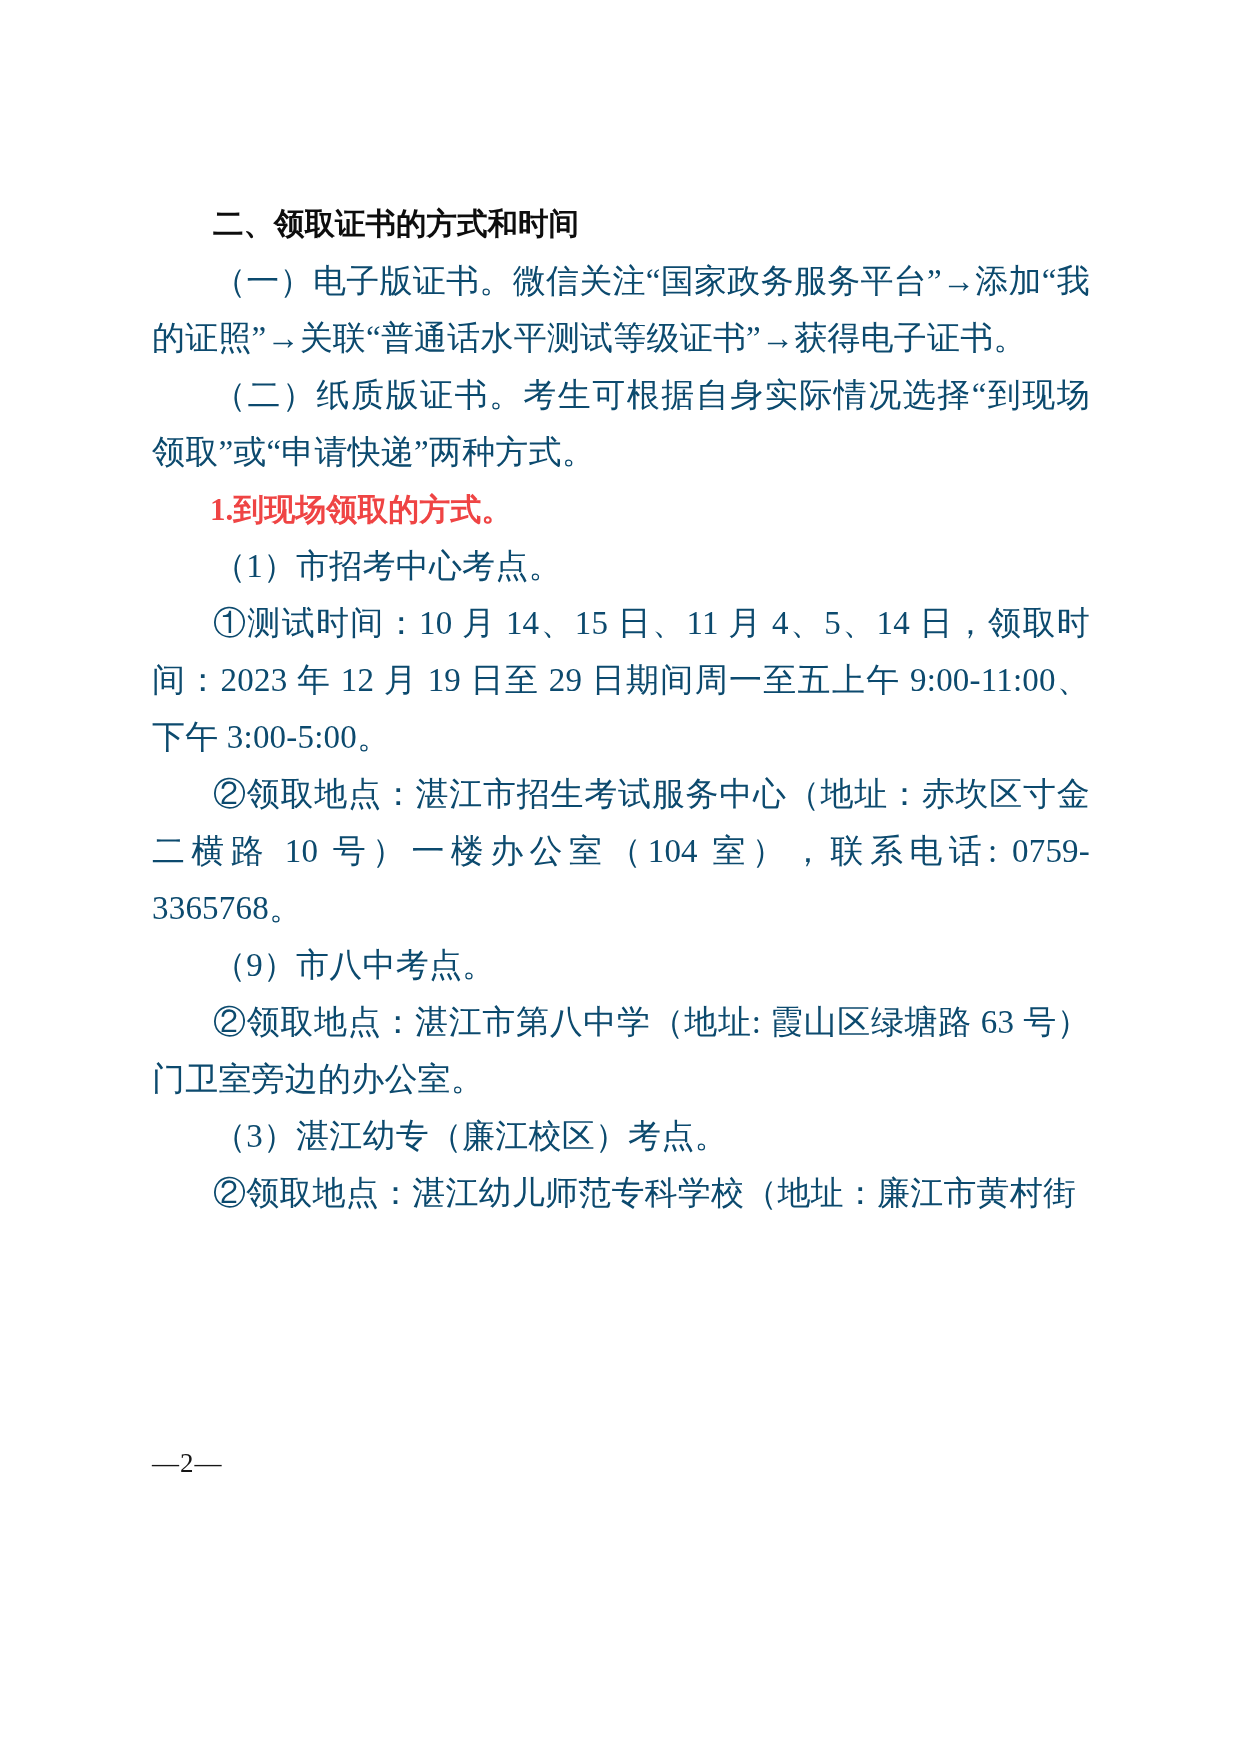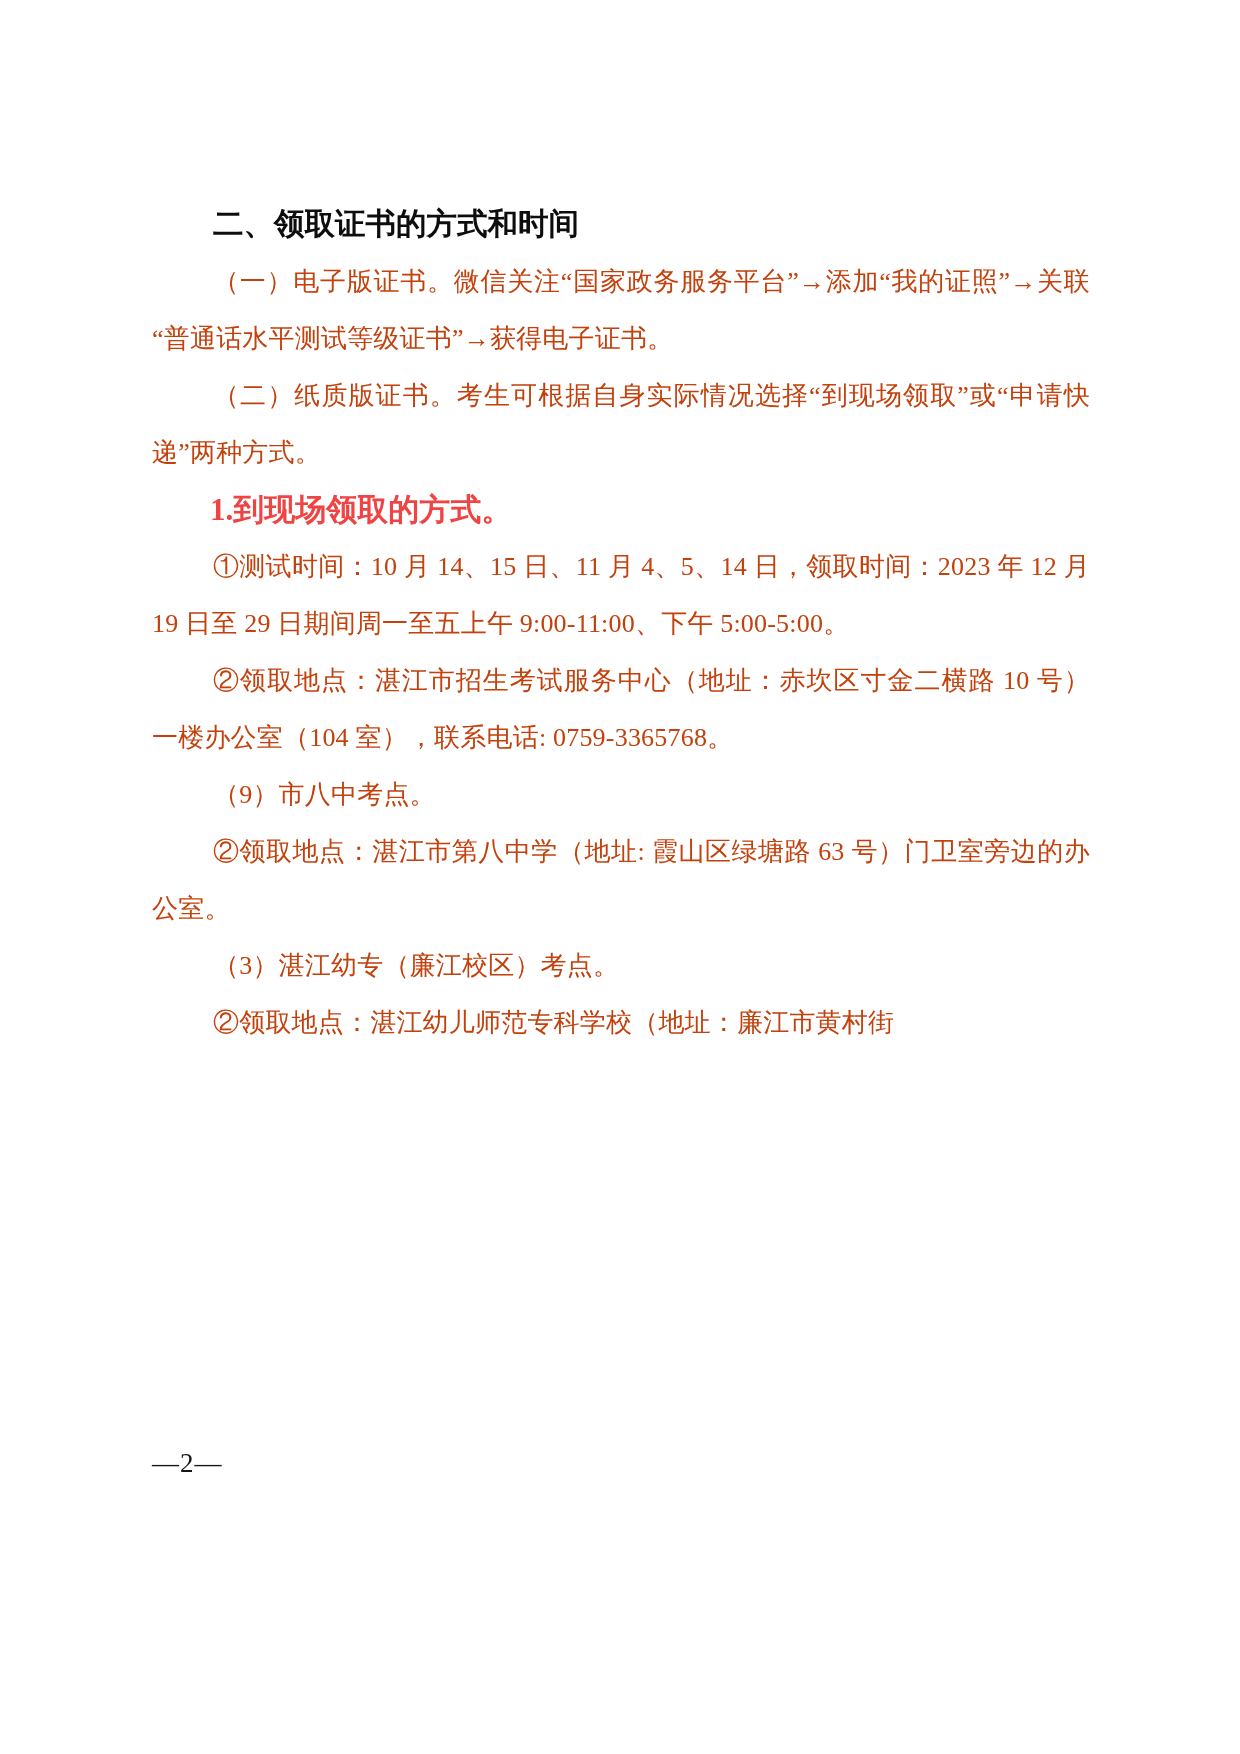--- a/index.html
+++ b/index.html
@@ -17,27 +17,27 @@
     color: #111111;
     overflow: hidden;
   }
   .content {
     position: absolute;
     left: 152px;
     top: 196px;
     width: 938px;
   }
   .para {
-    font-size: 26px;
+    font-size: 33px;
     line-height: 57px;
     text-align: justify;
     text-justify: inter-ideograph;
     letter-spacing: 0.2px;
     margin: 0;
-    color: #c2410c;
+    color: #0c4a6e;
   }
   .indent {
     text-indent: 61px;
   }
   .heading {
     font-weight: bold;
     text-indent: 61px;
     font-size: 30.5px;
     line-height: 57px;
     margin: 0;
@@ -71,21 +71,22 @@
   <div class="content">
 
     <p class="heading">二、领取证书的方式和时间</p>
 
     <p class="para indent">（一）电子版证书。微信关注“国家政务服务平台”→添加“我的证照”→关联“普通话水平测试等级证书”→获得电子证书。</p>
 
     <p class="para indent">（二）纸质版证书。考生可根据自身实际情况选择“到现场领取”或“申请快递”两种方式。</p>
 
     <p class="subheading">1.到现场领取的方式。</p>
 
-    <p class="para indent">①测试时间：10 月 14、15 日、11 月 4、5、14 日，领取时间：2023 年 12 月 19 日至 29 日期间周一至五上午 9:00-11:00、下午 5:00-5:00。</p>
+    <p class="para indent">（1）市招考中心考点。</p>
+    <p class="para indent">①测试时间：10 月 14、15 日、11 月 4、5、14 日，领取时间：2023 年 12 月 19 日至 29 日期间周一至五上午 9:00-11:00、下午 3:00-5:00。</p>
     <p class="para indent">②领取地点：湛江市招生考试服务中心（地址：赤坎区寸金二横路 10 号）一楼办公室（104 室），联系电话: 0759-3365768。</p>
 
     <p class="para indent">（9）市八中考点。</p>
     <p class="para indent">②领取地点：湛江市第八中学（地址: 霞山区绿塘路 63 号）门卫室旁边的办公室。</p>
 
     <p class="para indent">（3）湛江幼专（廉江校区）考点。</p>
     <p class="para indent">②领取地点：湛江幼儿师范专科学校（地址：廉江市黄村街</p>
 
   </div>
 

